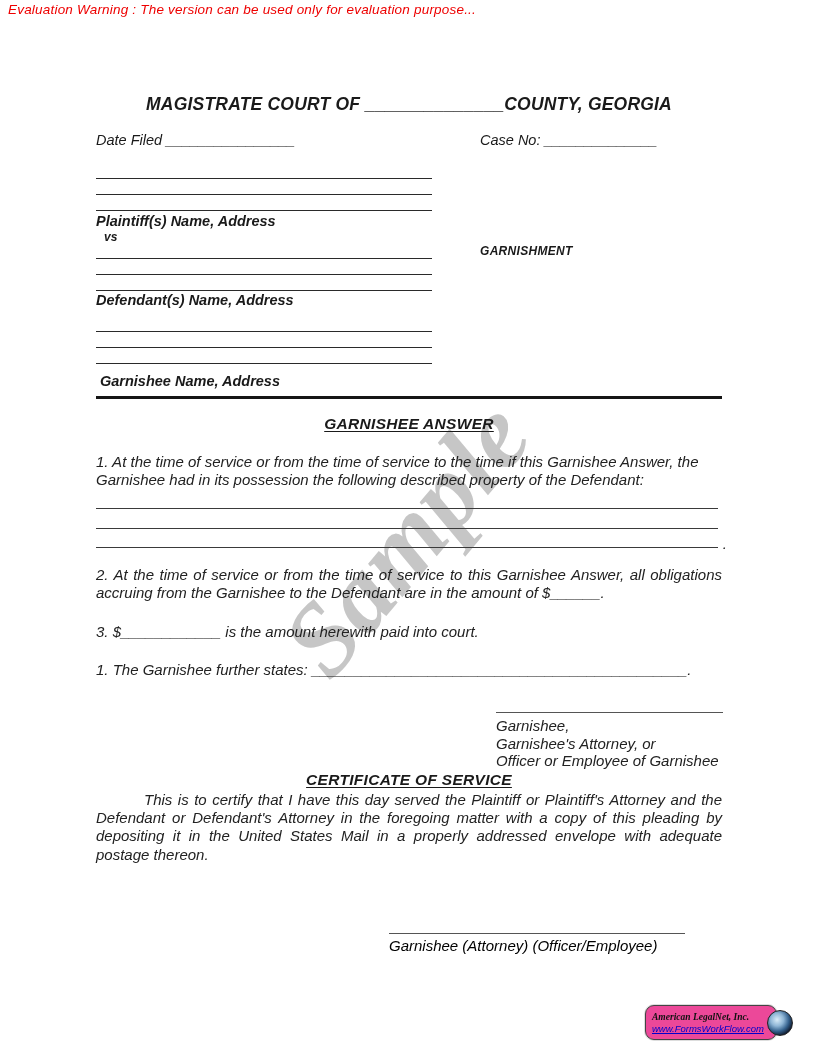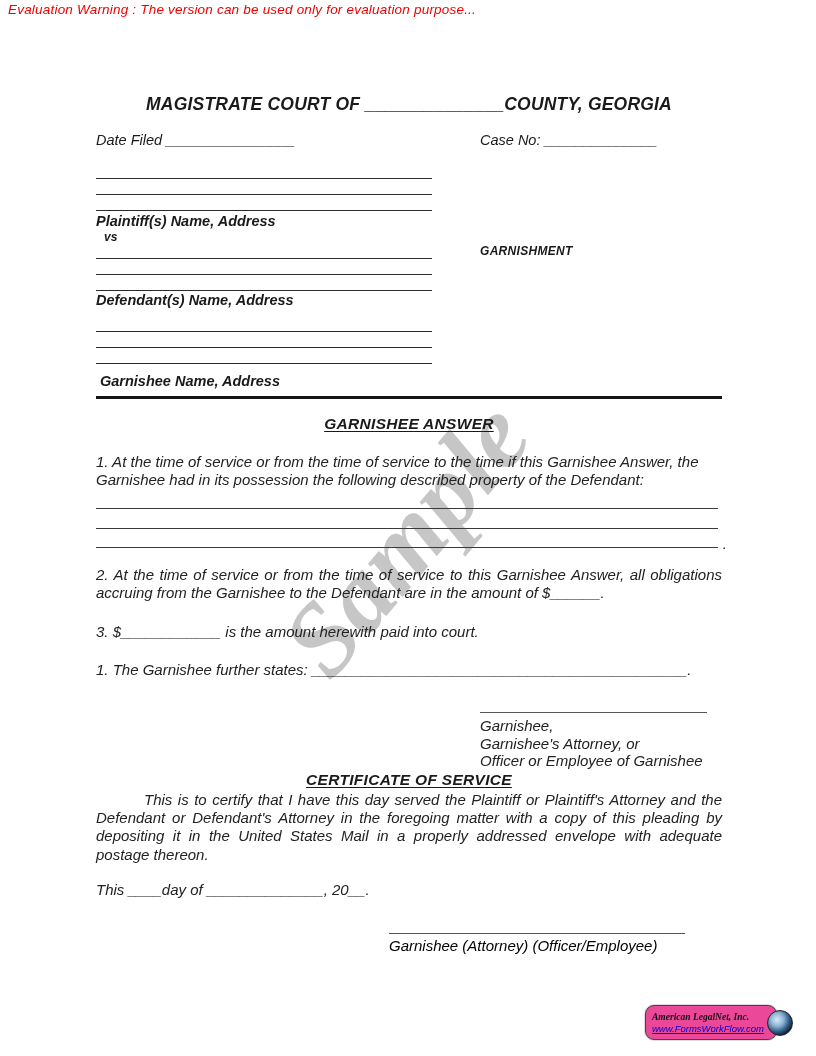--- a/index.html
+++ b/index.html
@@ -79,21 +79,21 @@
     font-size: 15px;
     line-height: 17.6px;
     color: #222;
   }
   .justify { text-align: justify; }
 
   .fill-lines { left: 96px; top: 490px; width: 622px; }
   .fill-lines .full-line { height: 19.3px; border-bottom: 1.5px solid #3a3a3a; position: relative; }
   .fill-lines .line-period { position: absolute; right: -9px; bottom: -5px; font-size: 15px; color: #222; }
 
-  .sig-block { left: 480px; top: 697px; width: 238px; font-size: 15px; line-height: 17.6px; color:#222; }
+  .sig-block { left: 496px; top: 697px; width: 238px; font-size: 15px; line-height: 17.6px; color:#222; }
   .sig-block .sig-rule { height: 16px; border-bottom: 1.4px solid #555; margin-bottom: 4px; width: 227px; }
 
   .date-line { left: 96px; top: 881px; font-size: 15px; color: #222; }
 
   .bottom-sig { left: 389px; top: 918px; width: 296px; font-size: 15px; color: #000000; }
   .bottom-sig .sig-rule { height: 16px; border-bottom: 1.4px solid #555; margin-bottom: 3px; }
 
   
   .brand-box {
     left: 645px; top: 1005px; width: 132px; height: 35px;
@@ -192,21 +192,20 @@
     <div>Garnishee's Attorney, or</div>
     <div>Officer or Employee of Garnishee</div>
   </div>
 
   <div class="abs content section-heading" style="top:771px">
     <span>CERTIFICATE OF SERVICE</span>
   </div>
 
   <div class="abs content para justify" style="top:791px; text-indent:48px; line-height:18.2px">This is to certify that I have this day served the Plaintiff or Plaintiff's Attorney and the Defendant or Defendant's Attorney in the foregoing matter with a copy of this pleading by depositing it in the United States Mail in a properly addressed envelope with adequate postage thereon.</div>
 
-  <div class="abs content date-line">This ____day of ______________, 20__.</div>
 
   <div class="abs content bottom-sig">
     <div class="sig-rule"></div>
     <div>Garnishee (Attorney) (Officer/Employee)</div>
   </div>
 
   <div class="abs content brand-box">
     <div class="brand-text">
       <span class="brand-company">American LegalNet, Inc.</span>
       <span class="brand-site">www.FormsWorkFlow.com</span>

